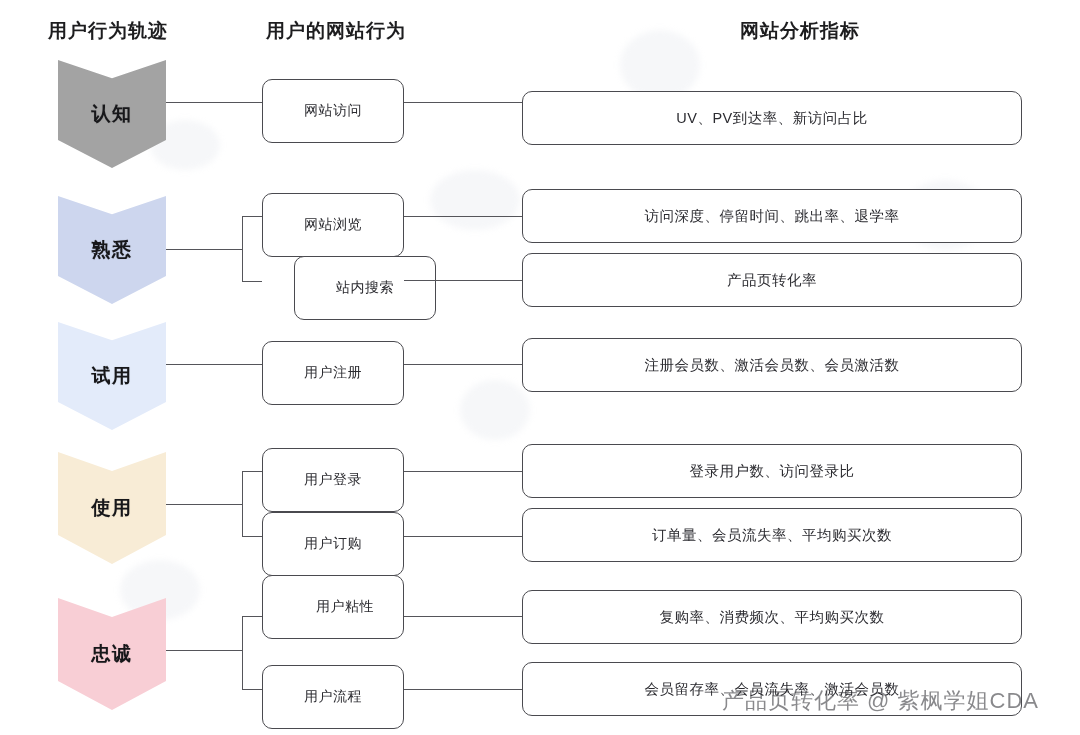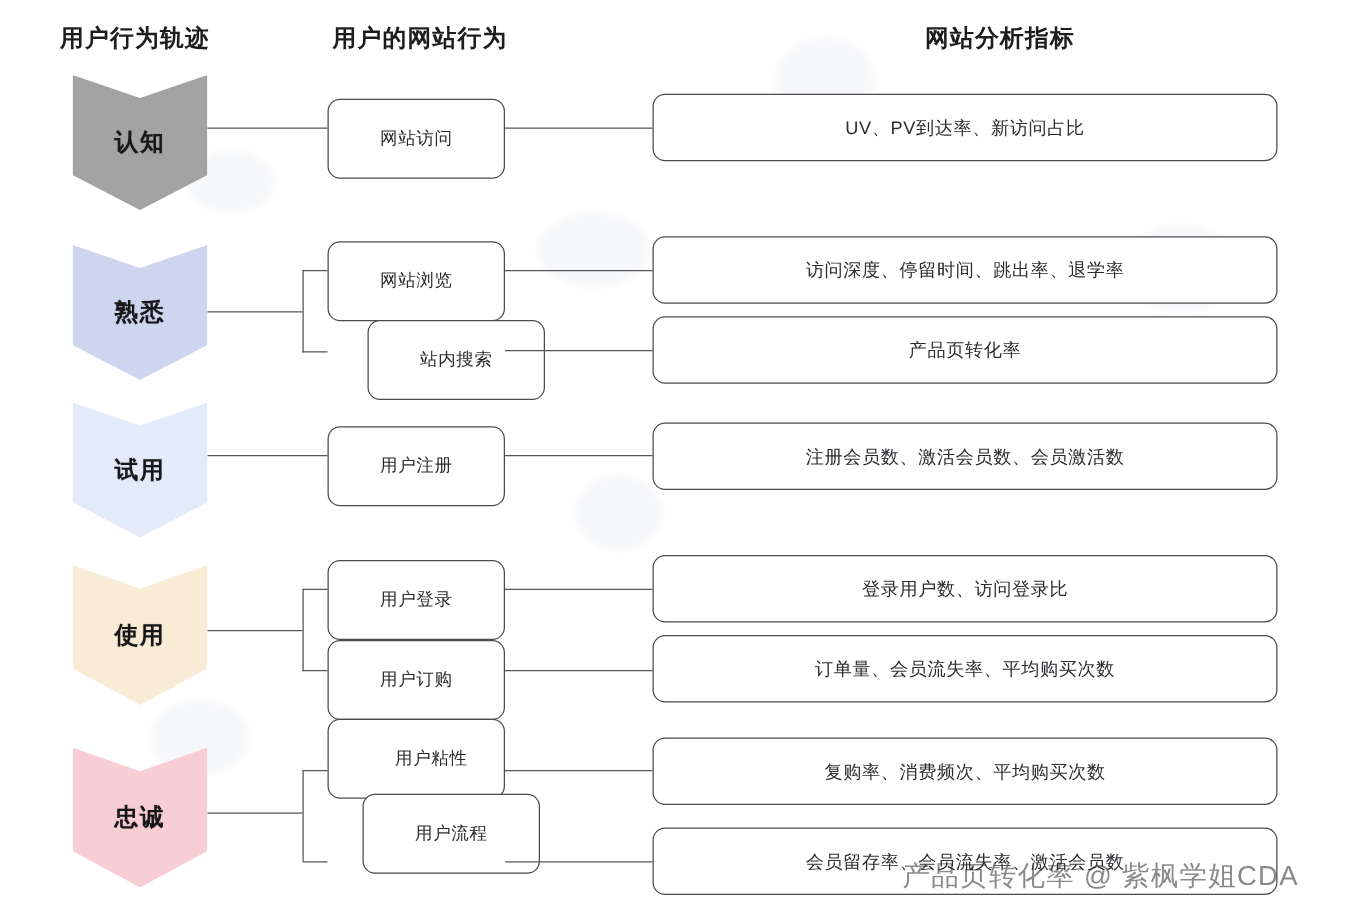--- a/index.html
+++ b/index.html
@@ -119,21 +119,21 @@
   <div class="stage" style="top:452px;height:112px;background:#f8ecd6;">
     <span class="stage-label">使用</span>
   </div>
   <div class="stage" style="top:598px;height:112px;background:#f8ced5;">
     <span class="stage-label">忠诚</span>
   </div>
 
   <div class="hline" style="left:166px;top:102px;width:96px;"></div>
   <div class="node behavior-node" style="top:79px;">网站访问</div>
   <div class="hline" style="left:404px;top:102px;width:118px;"></div>
-  <div class="node metric-node" style="top:75px;">UV、PV到达率、新访问占比</div>
+  <div class="node metric-node" style="top:91px;">UV、PV到达率、新访问占比</div>
 
   <div class="hline" style="left:166px;top:249px;width:76px;"></div>
   <div class="vline" style="left:242px;top:216px;height:66px;"></div>
   <div class="hline" style="left:242px;top:216px;width:20px;"></div>
   <div class="hline" style="left:242px;top:281px;width:20px;"></div>
 
   <div class="node behavior-node" style="top:193px;">网站浏览</div>
   <div class="hline" style="left:404px;top:216px;width:118px;"></div>
   <div class="node metric-node" style="top:189px;">访问深度、停留时间、跳出率、退学率</div>
 
@@ -161,19 +161,19 @@
 
   <div class="hline" style="left:166px;top:650px;width:76px;"></div>
   <div class="vline" style="left:242px;top:616px;height:73px;"></div>
   <div class="hline" style="left:242px;top:616px;width:20px;"></div>
   <div class="hline" style="left:242px;top:689px;width:20px;"></div>
 
   <div class="node behavior-node" style="top:575px;padding-left:24px;">用户粘性</div>
   <div class="hline" style="left:404px;top:616px;width:118px;"></div>
   <div class="node metric-node" style="top:590px;">复购率、消费频次、平均购买次数</div>
 
-  <div class="node behavior-node" style="top:635px;margin-left:28px;">用户流程</div>
+  <div class="node behavior-node" style="top:665px;">用户流程</div>
   <div class="hline" style="left:404px;top:689px;width:118px;"></div>
   <div class="node metric-node" style="top:662px;">会员留存率、会员流失率、激活会员数</div>
 
   <div class="watermark">产品页转化率 @ 紫枫学姐CDA</div>
 
 </div>
 
 </body></html>

